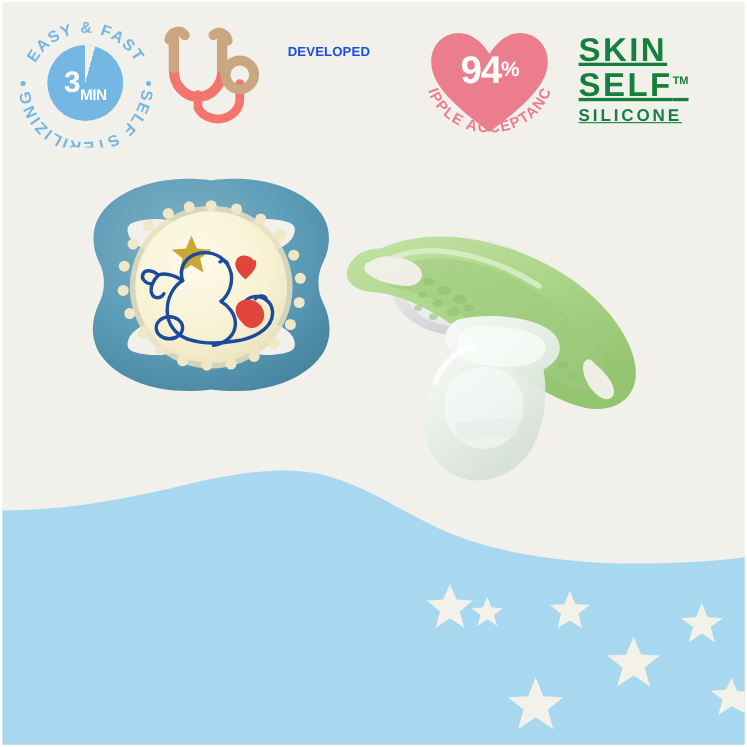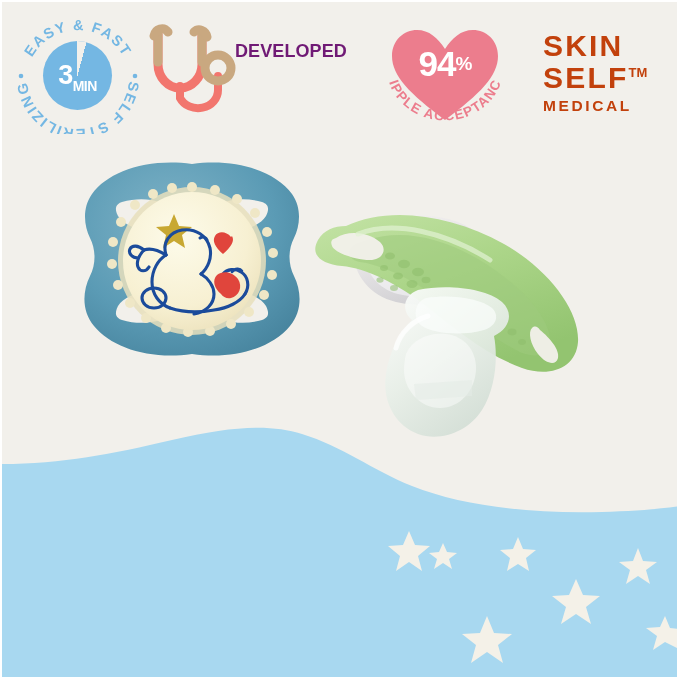--- a/index.html
+++ b/index.html
@@ -63,25 +63,26 @@
   
   .stetho {
     position: absolute;
     left: 140px; top: 22px;
     width: 96px; height: 108px;
   }
   .medtext {
     position: absolute;
     left: 233px; top: 38px;
     width: 128px;
-    color: #701a75;
-    font-size: 18px;
+    color: #1d4ed8;
+    font-size: 12px;
     font-weight: bold;
     line-height: 1.32;
     letter-spacing: 0.1px;
+    text-align: center;
   }
 
   
   .badge-heart {
     position: absolute;
     left: 378px; top: 18px;
     width: 130px; height: 120px;
   }
   .heart-pct {
     position: absolute;
@@ -91,38 +92,39 @@
     color: #ffffff;
     font-weight: bold;
     letter-spacing: -1px;
   }
   .heart-pct .n { font-size: 35px; }
   .heart-pct .p { font-size: 19px; vertical-align: super; }
 
   
   .logo {
     position: absolute;
-    left: 541px; top: 28px;
-    color: #c2410c;
+    left: 524px; top: 28px;
+    color: #15803d;
+    text-decoration: underline;
   }
   .logo .l1 {
     font-size: 30px;
     font-weight: bold;
     letter-spacing: 2.2px;
     line-height: 1.07;
   }
   .logo .l2 {
     font-size: 30px;
     font-weight: bold;
     letter-spacing: 2.2px;
     line-height: 1.07;
     position: relative;
   }
   .logo .tm {
-    font-size: 13px;
+    font-size: 10px;
     font-weight: bold;
     vertical-align: super;
     letter-spacing: 0;
   }
   .logo .l3 {
     font-size: 15.5px;
     font-weight: bold;
     letter-spacing: 2.6px;
     margin-top: 3px;
   }
@@ -200,21 +202,21 @@
         <textPath href="#arcHeart" startOffset="50%" text-anchor="middle">NIPPLE ACCEPTANCE</textPath>
       </text>
     </svg>
     <div class="heart-pct">
       <span class="n">94</span><span class="p">%</span>
     </div>
 
     <div class="logo">
       <div class="l1">SKIN</div>
       <div class="l2"><span>SELF</span><span class="tm">TM</span></div>
-      <div class="l3">MEDICAL</div>
+      <div class="l3">SILICONE</div>
     </div>
   </div>
 
   <div class="product-area">
     <svg width="679" height="330" viewBox="0 0 679 330">
       <defs>
         <radialGradient id="blueShieldG" cx="40%" cy="32%" r="78%">
           <stop offset="0%" stop-color="#7FB3C7"></stop>
           <stop offset="62%" stop-color="#5B9BB5"></stop>
           <stop offset="100%" stop-color="#47849E"></stop>

